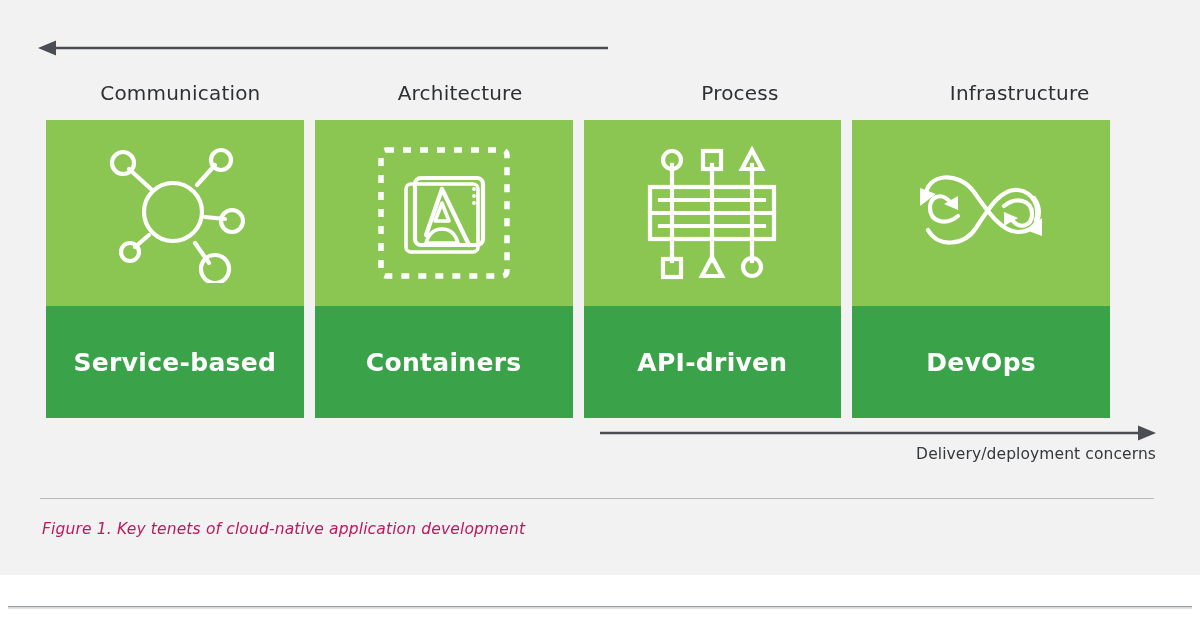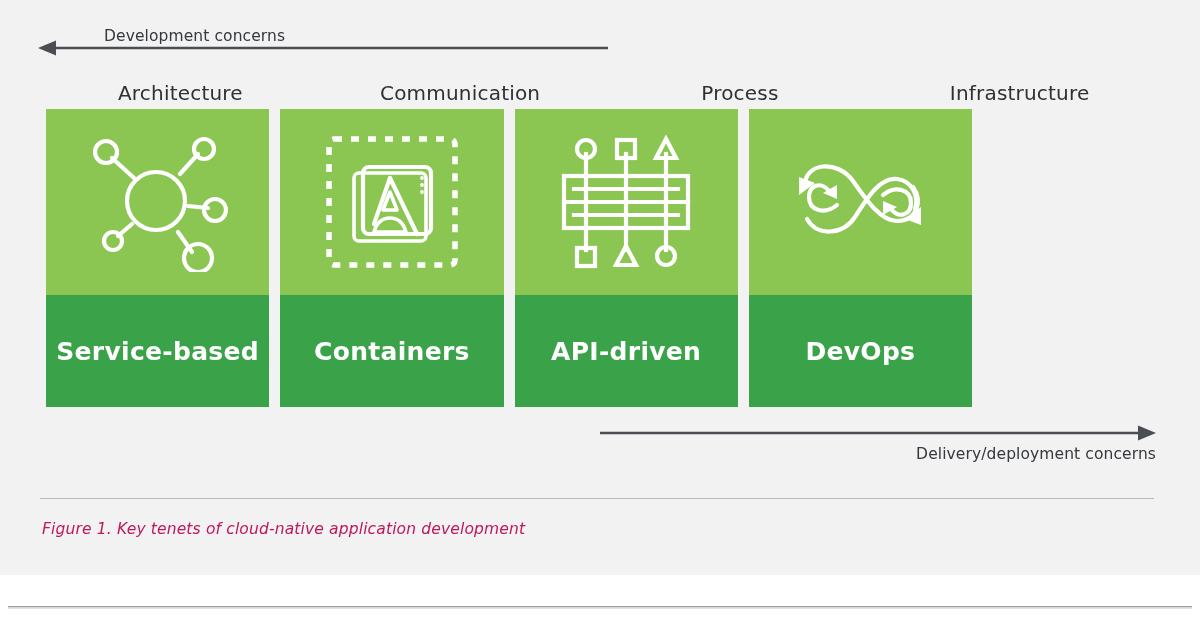--- a/index.html
+++ b/index.html
@@ -66,22 +66,22 @@
     color: #2e3034;
     letter-spacing: 0.2px;
     line-height: 26px;
     white-space: nowrap;
   }
 
   
   .cards {
     position: absolute;
     left: 46px;
-    top: 109px;
-    width: 926px;
+    top: 120px;
+    width: 1064px;
     height: 298px;
     display: flex;
     gap: 11px;
   }
   .card {
     flex: 1 1 0;
     display: flex;
     flex-direction: column;
   }
   .card-icon-area {
@@ -159,30 +159,29 @@
   }
 </style>
 </head>
 <body>
 
 <div id="figure-root">
 
   <div class="figure-panel"></div>
 
   <div class="top-arrow-wrap">
-    <div class="top-arrow-label">Development concerns</div>
     <svg class="top-arrow-svg" width="570" height="16" viewBox="0 0 570 16">
       <line x1="16" y1="8" x2="570" y2="8" stroke="#4a4d52" stroke-width="2.4"></line>
       <polygon points="0,8 18,0.5 18,15.5" fill="#4a4d52"></polygon>
     </svg>
   </div>
 
   <div class="col-headers">
+    <div class="col-header">Communication</div>
     <div class="col-header">Architecture</div>
-    <div class="col-header">Communication</div>
     <div class="col-header">Process</div>
     <div class="col-header">Infrastructure</div>
   </div>
 
   <div class="cards">
 
     <div class="card">
       <div class="card-icon-area">
         <svg width="140" height="140" viewBox="0 0 140 140">
           <g fill="none" stroke="#ffffff" stroke-width="4.2" stroke-linecap="round">

